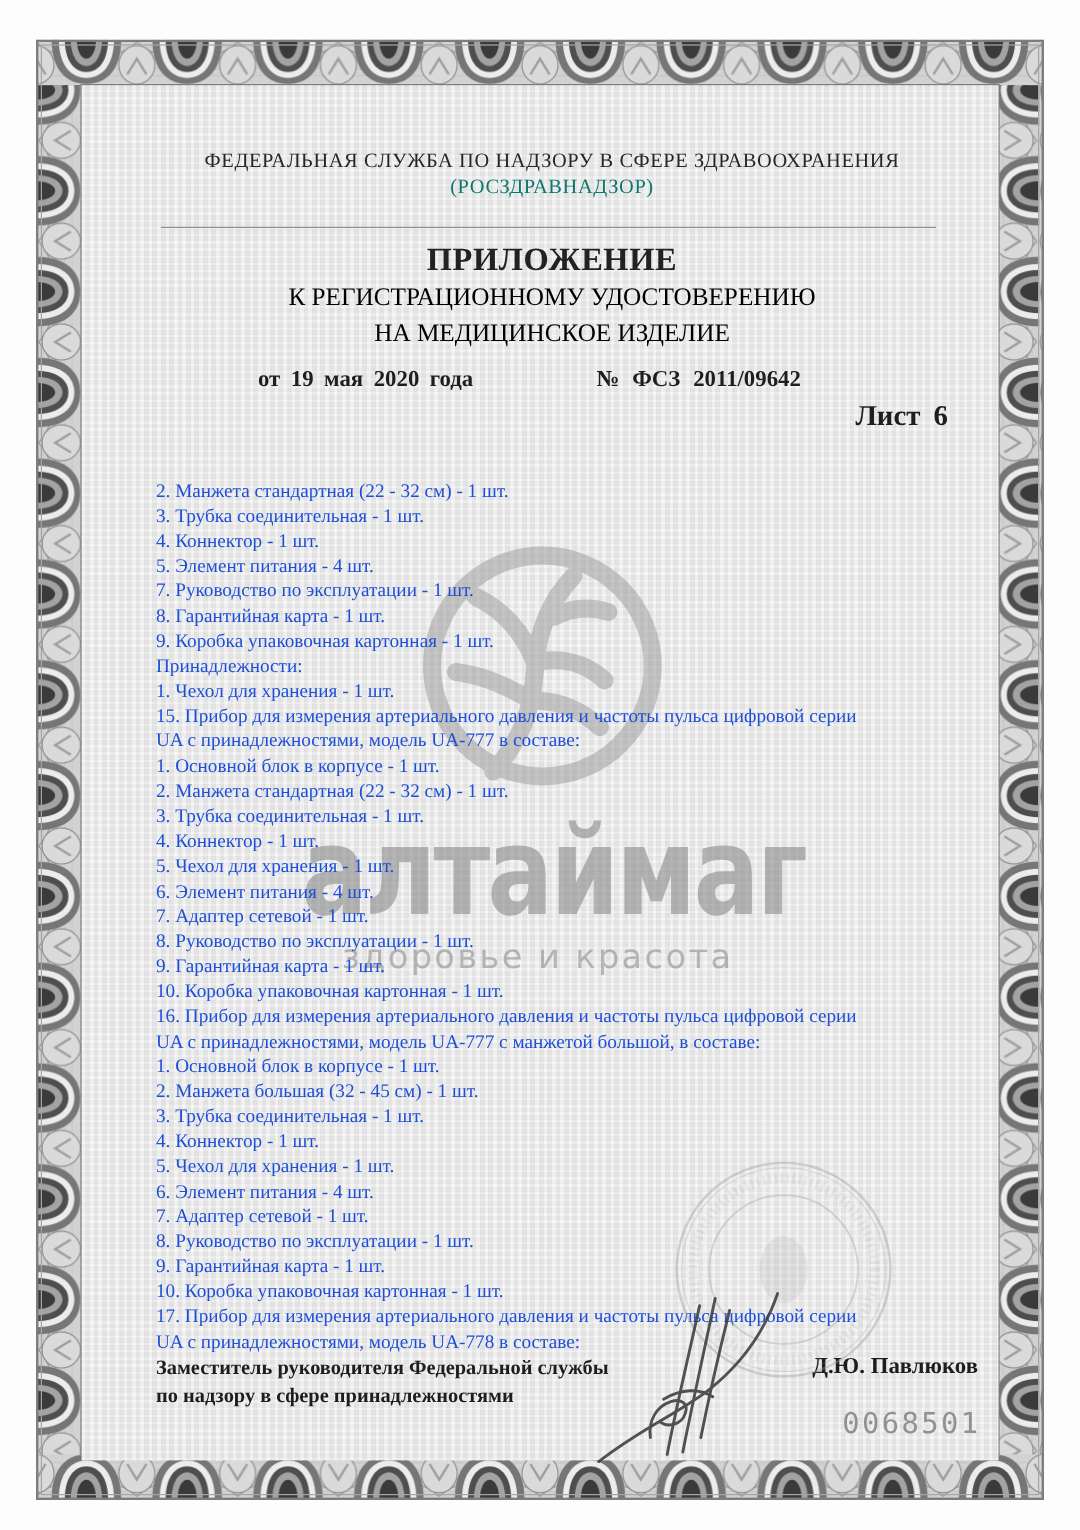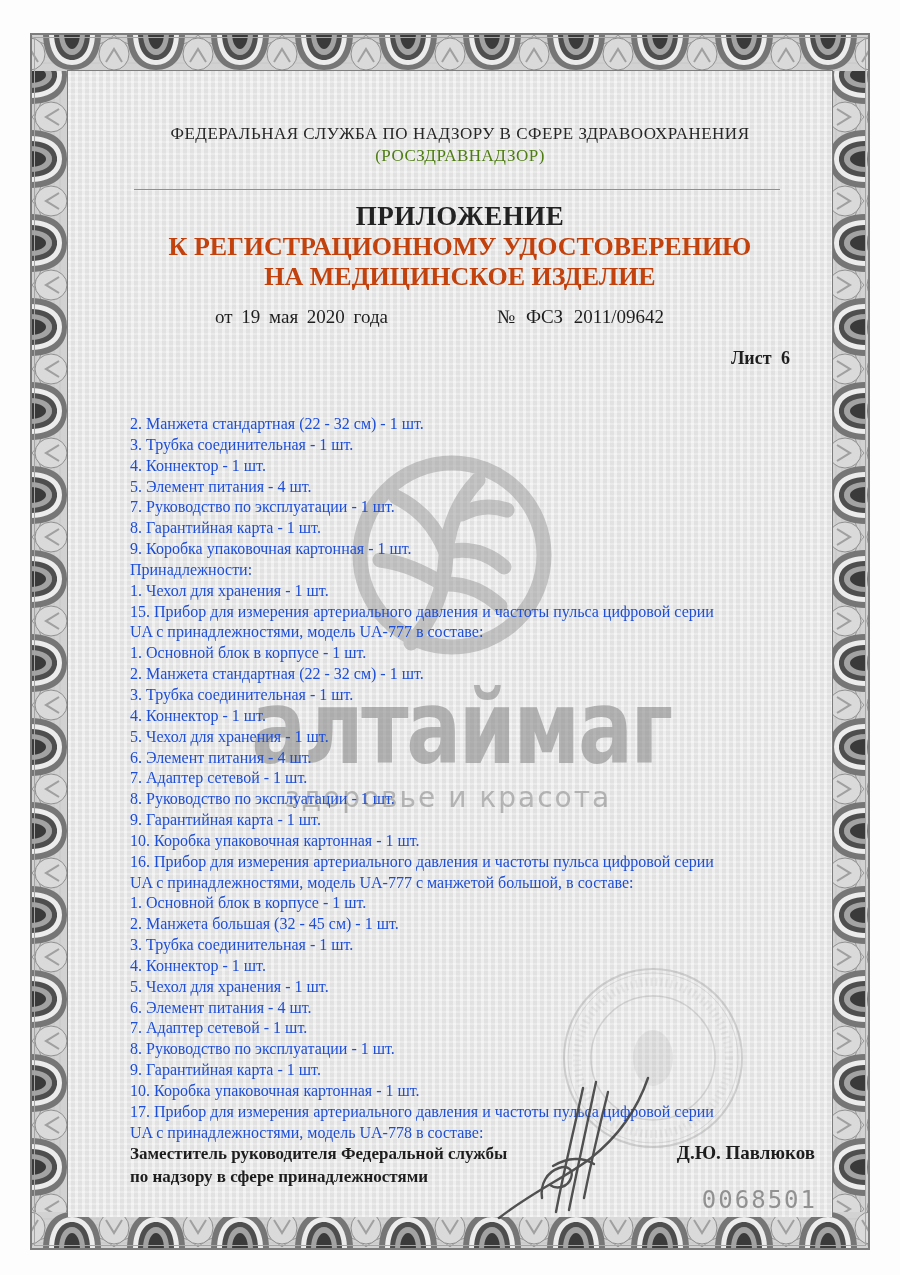--- a/index.html
+++ b/index.html
@@ -22,28 +22,28 @@
     font-family:"DejaVu Sans","Liberation Sans",sans-serif;font-weight:700;
     font-size:102px;letter-spacing:-3px;color:rgba(122,122,122,0.52);white-space:nowrap;
   }
   .wm-tagline{
     position:absolute;left:448px;top:797px;transform:translate(-50%,-50%);
     font-family:"DejaVu Sans","Liberation Sans",sans-serif;font-weight:400;
     font-size:28px;letter-spacing:2px;color:rgba(134,134,134,0.55);white-space:nowrap;
   }
   .content{position:absolute;left:130px;top:71px;width:660px;z-index:3;}
   .agency{ text-align:center;font-size:17px;line-height:22px;letter-spacing:0.5px;margin-top:52px;color:#262626;}
-  .agency-short{text-align:center;font-size:17px;line-height:22px;letter-spacing:0.5px;color:#4d7c0f;}
+  .agency-short{text-align:center;font-size:17px;line-height:22px;letter-spacing:0.5px;color:#0f766e;}
   .rule{height:0;border-top:1px solid #8f8f8f;margin:22px 0 0 4px;width:646px;}
   .title1{margin-top:10px;text-align:center;font-weight:700;font-size:27px;line-height:32px;letter-spacing:0.5px;color:#222;}
-  .title2{text-align:center;font-weight:700;font-size:26px;line-height:30px;color:#c2410c;}
-  .meta-row{position:relative;height:26px;margin-top:14px;font-weight:400;font-size:19px;}
+  .title2{text-align:center;font-weight:400;font-size:21px;line-height:30px;color:#000000;}
+  .meta-row{position:relative;height:26px;margin-top:14px;font-weight:700;font-size:19px;}
   .meta-date{position:absolute;left:85px;top:0;word-spacing:4px;}
   .meta-number{position:absolute;left:367px;top:0;word-spacing:6px;}
-  .sheet-row{margin-top:16px;height:24px;text-align:right;font-weight:700;font-size:18px;word-spacing:5px;}
+  .sheet-row{margin-top:2px;height:24px;text-align:right;font-weight:700;font-size:24px;word-spacing:5px;}
   .list{margin-top:42px;}
   .body-line{font-size:16px;line-height:20.85px;white-space:nowrap;color:#1d4ed8;}
   .footer-row{position:relative;margin-top:-2px;}
   .position-lines{font-weight:700;font-size:17px;line-height:23.5px;color:#1d1d1d;}
   .signer{position:absolute;right:-25px;top:0;font-weight:700;font-size:19px;color:#1d1d1d;white-space:nowrap;}
   .serial{
     position:absolute;right:-27px;top:44px;font-family:"DejaVu Sans Mono","Liberation Mono",monospace;
     font-size:24px;letter-spacing:2px;color:#919191;
   }
   .overlay{position:absolute;left:0;top:0;width:900px;height:1275px;z-index:4;pointer-events:none;}

